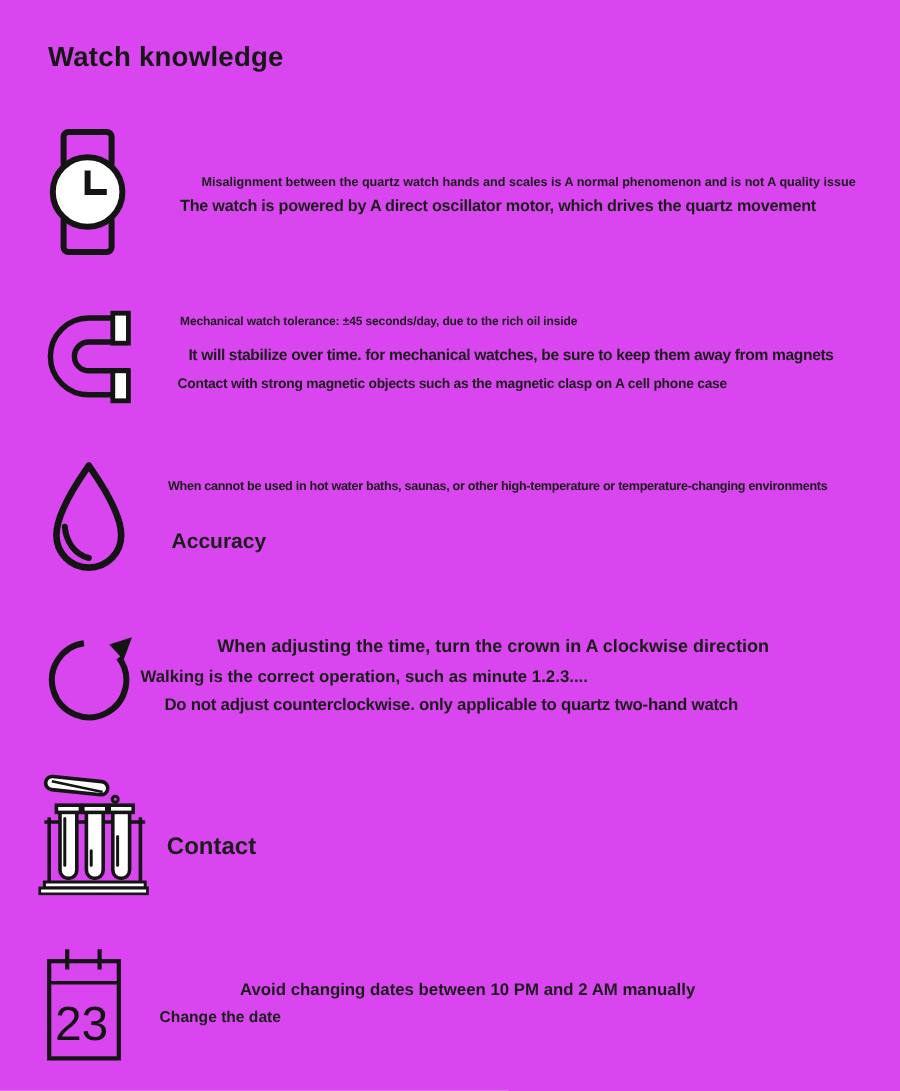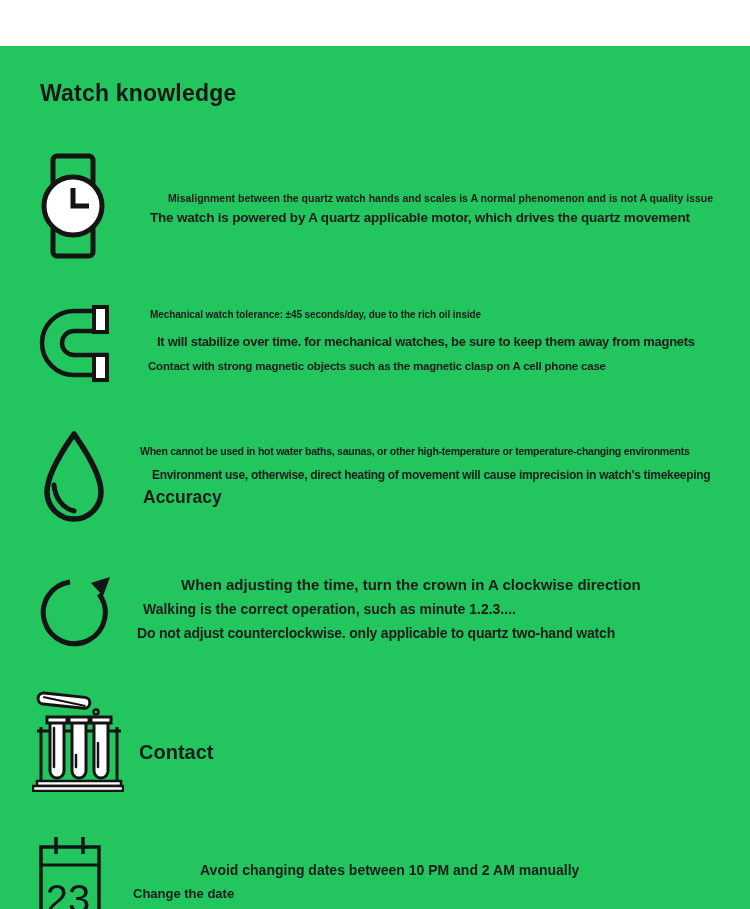--- a/index.html
+++ b/index.html
@@ -1,18 +1,18 @@
 <!DOCTYPE html>
 <html><head>
 <meta charset="utf-8">
 <style>
   html,body{margin:0;padding:0;background:#fff;}
   body{width:750px;height:909px;position:relative;overflow:hidden;
        font-family:"Liberation Sans","DejaVu Sans",sans-serif;}
-  .page{position:absolute;inset:0;background:#22c55e;margin-top:46px;}
+  .page{position:absolute;inset:0;background:#d946ef;}
   .title{position:absolute;left:40px;top:34px;font-size:23px;font-weight:bold;
          color:#171717;letter-spacing:.2px;white-space:nowrap;margin:0;}
   .icon{position:absolute;}
   .icon svg{display:block;width:100%;height:100%;}
   .line{position:absolute;white-space:nowrap;font-weight:bold;color:#1c1c1c;}
   
   .ic1{left:40px;top:107px;width:66px;height:106px;}
   .ic2{left:38px;top:257px;width:73px;height:81px;}
   .ic3{left:40px;top:383px;width:68px;height:98px;}
   .ic4{left:40px;top:519px;width:74px;height:88px;}
@@ -21,21 +21,21 @@
   
   .s1l1{left:168px;top:146px;font-size:10.5px;}
   .s1l2{left:150px;top:164px;font-size:13.5px;letter-spacing:-.2px;}
   .s2l1{left:150px;top:263px;font-size:10px;letter-spacing:-.1px;}
   .s2l2{left:157px;top:288px;font-size:13px;letter-spacing:-.3px;}
   .s2l3{left:148px;top:314px;font-size:11.5px;letter-spacing:-.2px;}
   .s3l1{left:140px;top:399px;font-size:10.5px;letter-spacing:-.25px;}
   .s3l2{left:152px;top:422px;font-size:12px;letter-spacing:-.3px;}
   .s3l3{left:143px;top:441px;font-size:17.5px;text-align:right;}
   .s4l1{left:181px;top:530px;font-size:15px;}
-  .s4l2{left:143px;top:555px;font-size:14px;}
+  .s4l2{left:117px;top:555px;font-size:14px;}
   .s4l3{left:137px;top:579px;font-size:14px;letter-spacing:-.2px;}
   .s5l1{left:150px;top:678px;font-size:12px;}
   .s5l2{left:139px;top:695px;font-size:20px;}
   .s6l1{left:200px;top:816px;font-size:14px;}
   .s6l2{left:133px;top:840px;font-size:13px;}
 </style>
 </head>
 <body>
 
 <div class="page">
@@ -44,41 +44,40 @@
 
   <div class="icon ic1">
     <svg viewBox="0 0 66 106" fill="none" stroke="#141414">
       <rect x="13" y="3" width="40" height="30" rx="4" stroke-width="5"></rect>
       <rect x="13" y="73" width="40" height="30" rx="4" stroke-width="5"></rect>
       <circle cx="33" cy="53" r="29" fill="#fff" stroke-width="5"></circle>
       <path d="M33 35 V53 H49" stroke-width="5"></path>
     </svg>
   </div>
   <div class="line s1l1">Misalignment between the quartz watch hands and scales is A normal phenomenon and is not A quality issue</div>
-  <div class="line s1l2">The watch is powered by A quartz applicable motor, which drives the quartz movement</div>
+  <div class="line s1l2">The watch is powered by A direct oscillator motor, which drives the quartz movement</div>
 
   <div class="icon ic2">
     <svg viewBox="0 0 73 81" fill="none" stroke="#141414">
       <path d="M68 8 H36 A32 32 0 0 0 36 72 H68 V52 H36 A12 12 0 0 1 36 28 H68 Z" stroke-width="4.5"></path>
       <rect x="56" y="4" width="13" height="25" fill="#fff" stroke-width="4"></rect>
       <rect x="56" y="52" width="13" height="25" fill="#fff" stroke-width="4"></rect>
     </svg>
   </div>
   <div class="line s2l1">Mechanical watch tolerance: ±45 seconds/day, due to the rich oil inside</div>
   <div class="line s2l2">It will stabilize over time. for mechanical watches, be sure to keep them away from magnets</div>
   <div class="line s2l3">Contact with strong magnetic objects such as the magnetic clasp on A cell phone case</div>
 
   <div class="icon ic3">
     <svg viewBox="0 0 68 98" fill="none" stroke="#141414">
       <path d="M34 5 C30 11 7 42 7 63 A27 27 0 0 0 61 63 C61 42 38 11 34 5 Z" stroke-width="5.5" stroke-linejoin="round"></path>
       <path d="M14 56 C15 68 22 79 34 82" stroke-width="5" stroke-linecap="round"></path>
     </svg>
   </div>
   <div class="line s3l1">When cannot be used in hot water baths, saunas, or other high-temperature or temperature-changing environments</div>
-  <div class="line s3l2">Environment use, otherwise, direct heating of movement will cause imprecision in watch's timekeeping</div>
   <div class="line s3l3">Accuracy</div>
 
   <div class="icon ic4">
     <svg viewBox="0 0 74 88" fill="none" stroke="#141414">
       <path d="M30 17 A31 31 0 1 0 59 29" stroke-width="5"></path>
       <polygon points="70,12 51,18 63,31" fill="#141414" stroke="none"></polygon>
     </svg>
   </div>
   <div class="line s4l1">When adjusting the time, turn the crown in A clockwise direction</div>
   <div class="line s4l2">Walking is the correct operation, such as minute 1.2.3....</div>

